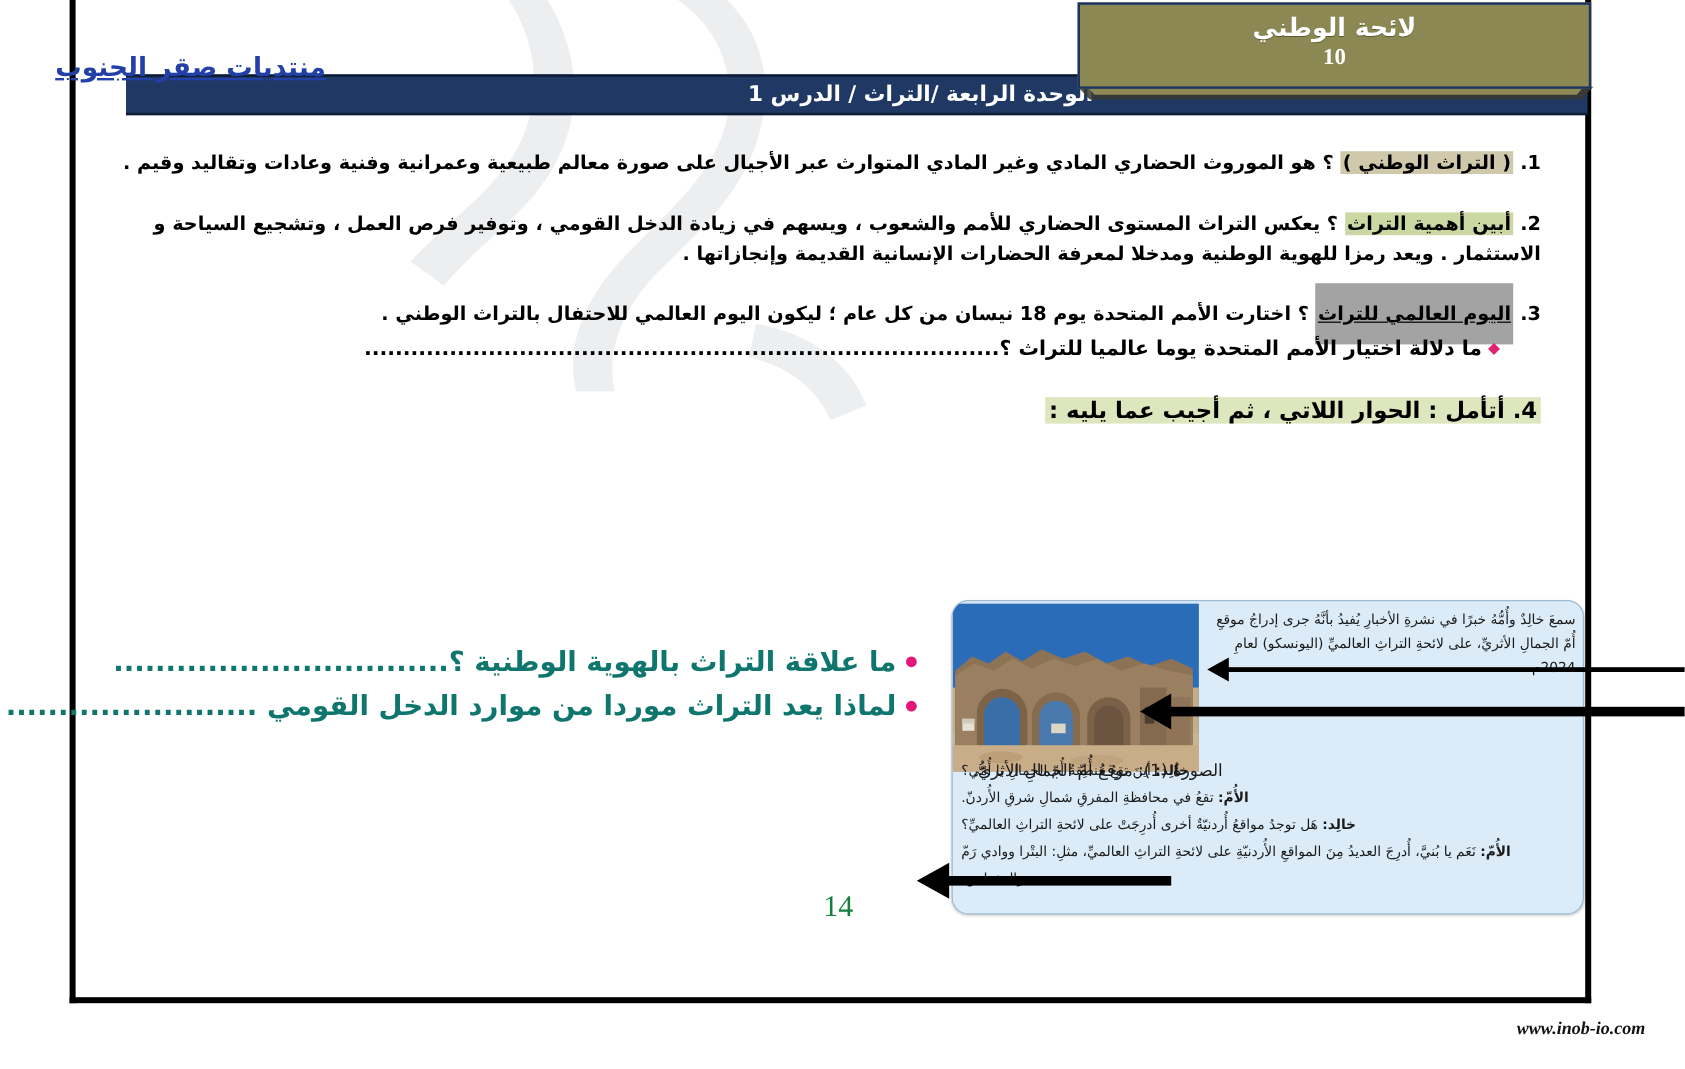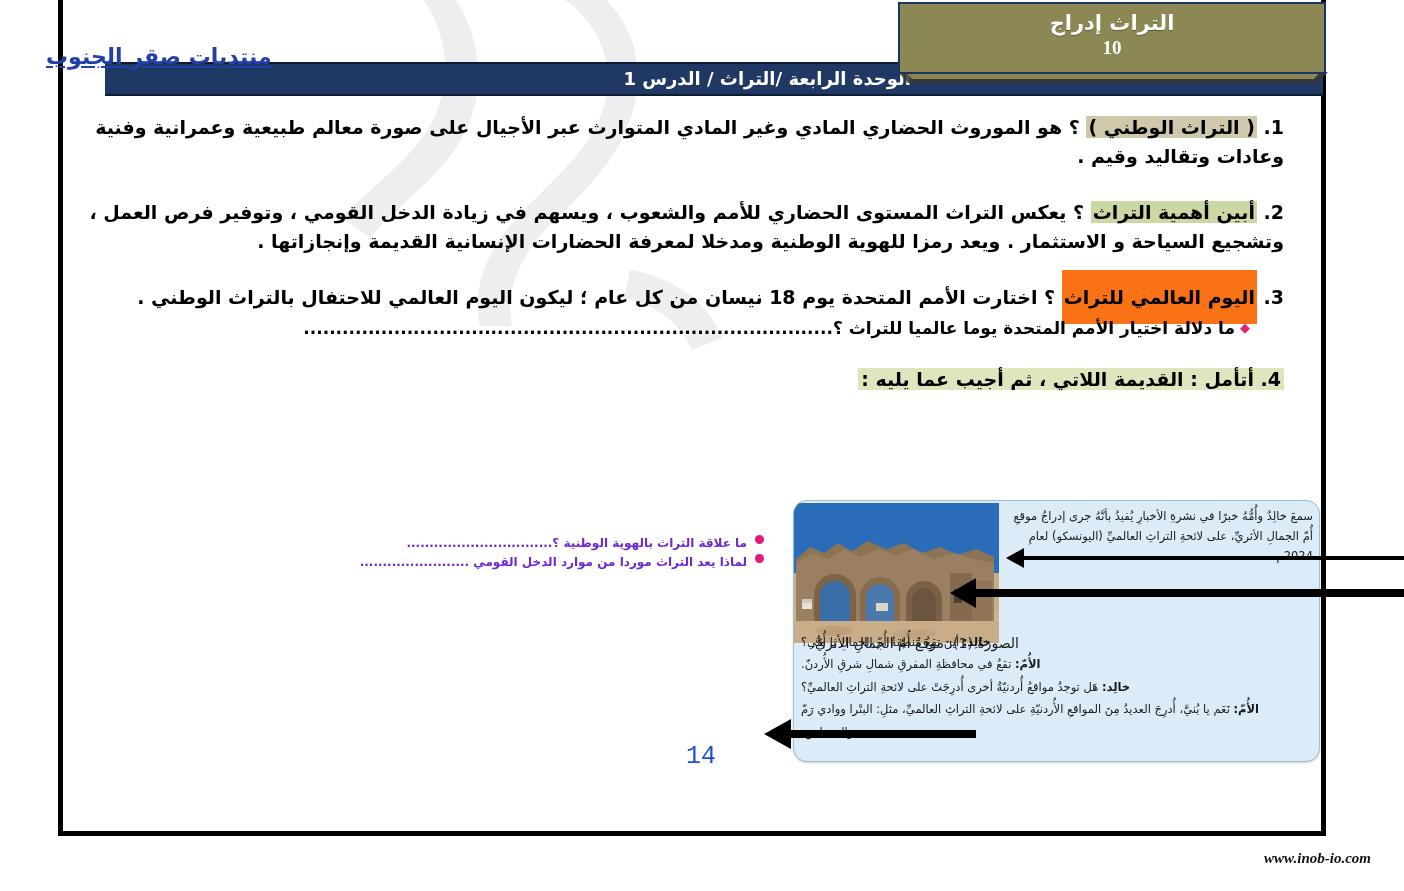--- a/index.html
+++ b/index.html
@@ -66,29 +66,29 @@
     direction:rtl;text-align:right;z-index:3;
   }
 
   .section-head{
     color:#e3000f;font-size:18px;font-weight:bold;
     margin:0 32px 8px 0;
     font-family:"DejaVu Sans","Liberation Sans",sans-serif;
   }
 
   .q-item{
-    font-size:19px;font-weight:bold;color:#000;
-    line-height:1.55;margin:5px 0 18px 0;padding:0 26px 0 18px;
+    font-size:16px;font-weight:bold;color:#000;
+    line-height:1.55;margin:16px 0 18px 0;padding:0 26px 0 18px;
     font-family:"DejaVu Sans","Liberation Sans",sans-serif;
   }
   .q-num{font-weight:bold;}
 
   .hl-tan{background:#cfc8ab;padding:0 2px;}
   .hl-green{background:#cbd8a4;padding:0 2px;}
-  .hl-khaki{background:#f97316;padding:16px 2px;}
+  .hl-khaki{background:#a3a3a3;padding:16px 2px;text-decoration:underline;}
   .hl-lgreen{background:#dde6bd;padding:0 3px;}
 
   .sub-bullet{
     font-size:17px;font-weight:bold;color:#000;
     margin:4px 60px 0 0;line-height:1.5;
     font-family:"DejaVu Sans","Liberation Sans",sans-serif;
   }
   .dia-pink{color:#e0246f;font-size:13px;vertical-align:2px;margin-left:5px;}
 
   .dots{letter-spacing:1px;}
@@ -98,21 +98,21 @@
     font-size:19px;font-weight:bold;margin:26px 26px 6px 0;
     font-family:"DejaVu Sans","Liberation Sans",sans-serif;
   }
 
   
   #left-questions{
     position:absolute;left:150px;top:534px;width:620px;
     direction:rtl;text-align:right;z-index:3;
   }
   #left-questions .lq{
-    font-size:12px;font-weight:bold;color:#6d28d9;line-height:1.62;
+    font-size:23px;font-weight:bold;color:#0f766e;line-height:1.62;
     white-space:nowrap;
     font-family:"DejaVu Sans","Liberation Sans",sans-serif;
   }
   .pink-dot{
     display:inline-block;width:9px;height:9px;border-radius:50%;
     background:#e5177b;margin-right:6px;margin-left:8px;vertical-align:3px;
   }
 
   
   #dialog-card{
@@ -141,22 +141,22 @@
   .dlg-caption{
     position:absolute;left:10px;top:134px;width:215px;
     direction:rtl;text-align:right;color:#1a1a1a;font-size:14px;
     font-family:"DejaVu Sans","Liberation Sans",sans-serif;
   }
   .spk{font-weight:bold;}
 
   
   #page-number{
     position:absolute;left:686px;top:742px;
-    font-size:25px;color:#1d4ed8;z-index:3;
-    font-family:Liberation Mono, monospace;
+    font-size:25px;color:#15803d;z-index:3;
+    font-family:Liberation Serif, serif;
   }
 
   
   .arrow-line{position:absolute;background:#000;z-index:8;}
   .arrow-head{position:absolute;width:0;height:0;z-index:8;}
 
   
   #footer-url{
     position:absolute;left:1264px;top:850px;
     font-size:15px;font-weight:bold;font-style:italic;color:#111;
@@ -171,21 +171,21 @@
 
 <svg id="bg-watermark" viewBox="0 0 620 430">
   <g fill="#d6d8dc">
     <path d="M250 10 C300 40 320 90 300 150 C285 195 250 225 215 260 C190 288 175 320 182 356 L150 356 C140 312 162 272 196 238 C232 202 268 170 276 128 C283 88 268 52 232 28 Z"></path>
     <path d="M118 18 C150 60 160 118 132 168 C110 208 70 232 40 268 L12 248 C46 212 86 186 104 148 C124 104 116 58 88 22 Z"></path>
     <path d="M300 300 C340 306 378 330 392 368 L362 380 C350 352 324 334 294 328 Z"></path>
   </g>
 </svg>
 
 <div id="title-plaque">
-  <div class="t-line1">التراث إدراج</div>
+  <div class="t-line1">لائحة الوطني</div>
   <div class="t-line2">10</div>
 </div>
 <svg id="plaque-fold" viewBox="0 0 430 12" preserveAspectRatio="none">
   <polygon points="0,0 430,0 420,11 10,11" fill="#3a3a33" opacity="0.85"></polygon>
   <polygon points="8,0 422,0 416,7 14,7" fill="#8c8854"></polygon>
 </svg>
 
 <div id="unit-banner">
   <div class="bn-text">الوحدة الرابعة  /التراث / الدرس 1</div>
 </div>
@@ -207,21 +207,21 @@
 
   <p class="q-item" style="margin-top:26px;margin-bottom:2px;">
     <span class="q-num">3.</span>
     <span class="hl-khaki">اليوم العالمي للتراث</span><span> ؟ اختارت الأمم المتحدة يوم 18 نيسان من كل عام ؛ ليكون اليوم العالمي للاحتفال بالتراث الوطني .</span>
   </p>
   <div class="sub-bullet">
     <span class="dia-pink">◆</span><span>ما دلالة اختيار الأمم المتحدة يوما عالميا للتراث ؟..</span><span class="dots">................................................................................</span>
   </div>
 
   <div id="item4">
-    <span class="hl-lgreen"><span class="q-num">4.</span> <span>أتأمل : القديمة اللاتي ، ثم أجيب عما يليه :</span></span>
+    <span class="hl-lgreen"><span class="q-num">4.</span> <span>أتأمل : الحوار اللاتي ، ثم أجيب عما يليه :</span></span>
   </div>
 </div>
 
 <div id="left-questions">
   <div class="lq">
     <span class="pink-dot"></span><span>ما علاقة التراث بالهوية الوطنية ؟.........</span><span class="dots">.......................</span>
   </div>
   <div class="lq">
     <span class="pink-dot"></span><span>لماذا يعد التراث موردا من موارد الدخل القومي </span><span class="dots">........................</span>
   </div>

